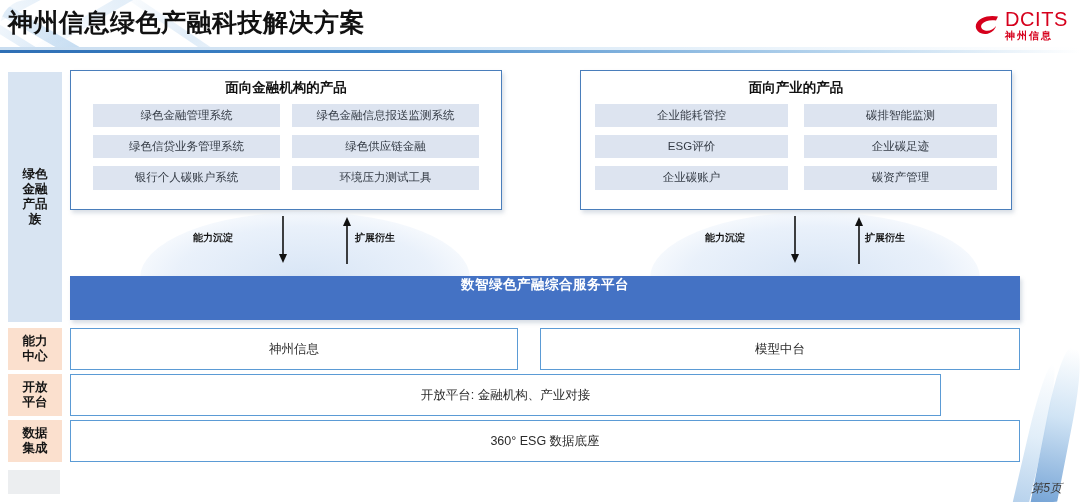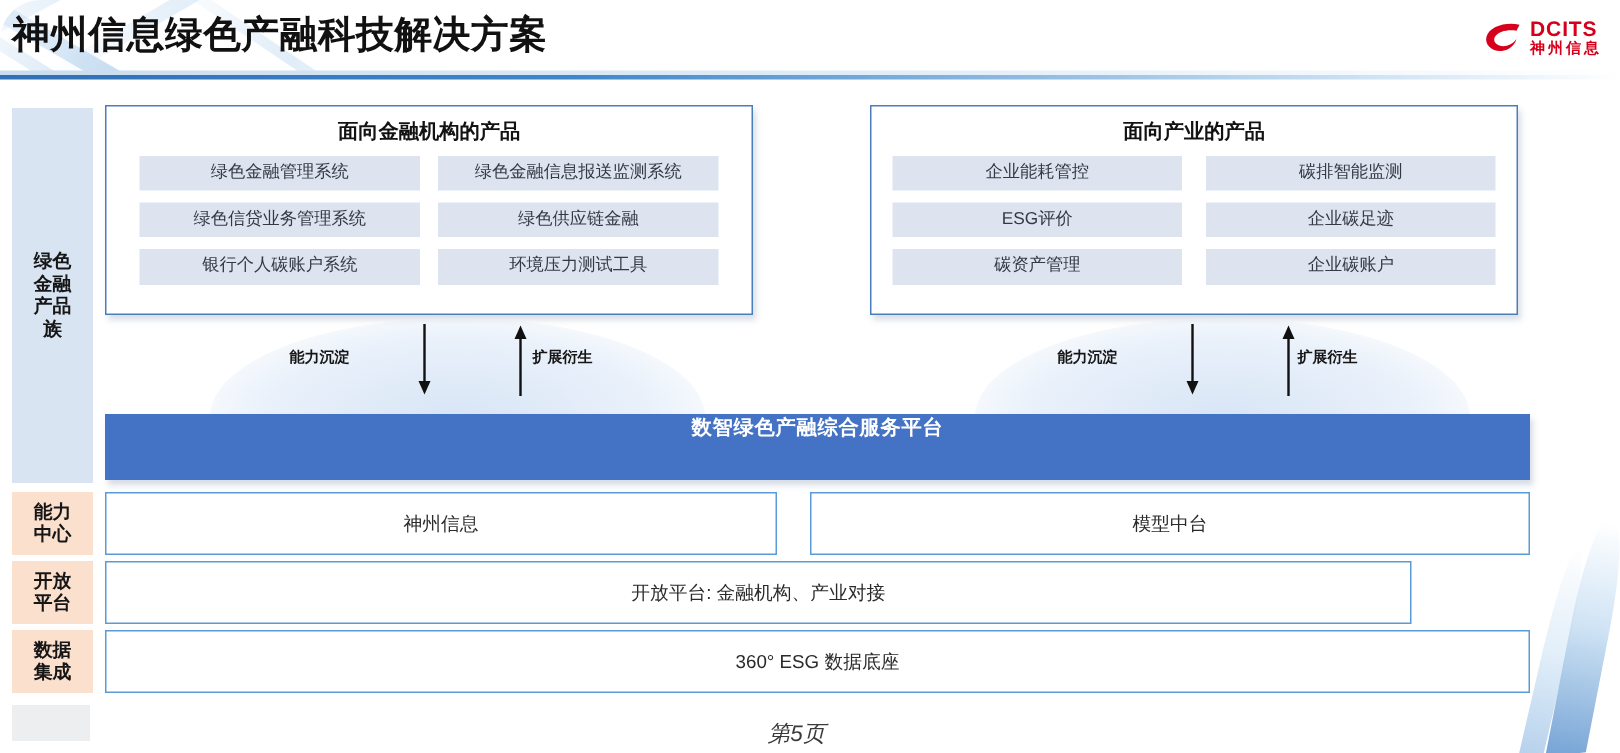--- a/index.html
+++ b/index.html
@@ -83,22 +83,22 @@
     right: 12px;
     top: 8px;
     display: flex;
     align-items: center;
     gap: 5px;
     height: 34px;
   }
   .logo-mark { width: 26px; height: 24px; flex: 0 0 auto; }
   .logo-text { display: flex; flex-direction: column; line-height: 1; }
   .logo-main {
-    font-size: 14px;
-    font-weight: bold;
+    font-size: 20px;
+    font-weight: normal;
     color: #d6001c;
     letter-spacing: .6px;
   }
   .logo-sub {
     font-size: 10px;
     font-weight: bold;
     color: #d6001c;
     letter-spacing: 2px;
     margin-top: 2px;
   }
@@ -274,22 +274,22 @@
   #box-model { left: 540px; top: 328px; width: 480px; height: 42px; }
   #box-open  { left: 70px;  top: 374px; width: 871px; height: 42px; }
   #box-data  { left: 70px;  top: 420px; width: 950px; height: 42px; }
 
   
   #footer {
     position: absolute;
     left: 0;
     top: 480px;
     width: 1062px;
-    text-align: center;
-    font-size: 15px;
+    text-align: right;
+    font-size: 12px;
     font-style: italic;
     color: #3b3b3b;
   }
 </style>
 </head>
 <body>
 
 <div id="slide">
 
   <div class="hdr-deco">
@@ -354,22 +354,22 @@
     </div>
   </div>
 
   <div id="panel-ind" class="panel">
     <div class="panel-title">面向产业的产品</div>
     <div class="panel-grid">
       <div class="prod-item">企业能耗管控</div>
       <div class="prod-item">碳排智能监测</div>
       <div class="prod-item">ESG评价</div>
       <div class="prod-item">企业碳足迹</div>
+      <div class="prod-item">企业碳账户</div>
       <div class="prod-item">碳资产管理</div>
-      <div class="prod-item">企业碳账户</div>
     </div>
   </div>
 
   <div id="hill-left" class="hill"></div>
   <div id="hill-right" class="hill"></div>
 
   <div id="lbl-left-sink" class="flow-label">能力沉淀</div>
   <div id="lbl-left-grow" class="flow-label">扩展衍生</div>
   <div id="lbl-right-sink" class="flow-label">能力沉淀</div>
   <div id="lbl-right-grow" class="flow-label">扩展衍生</div>

